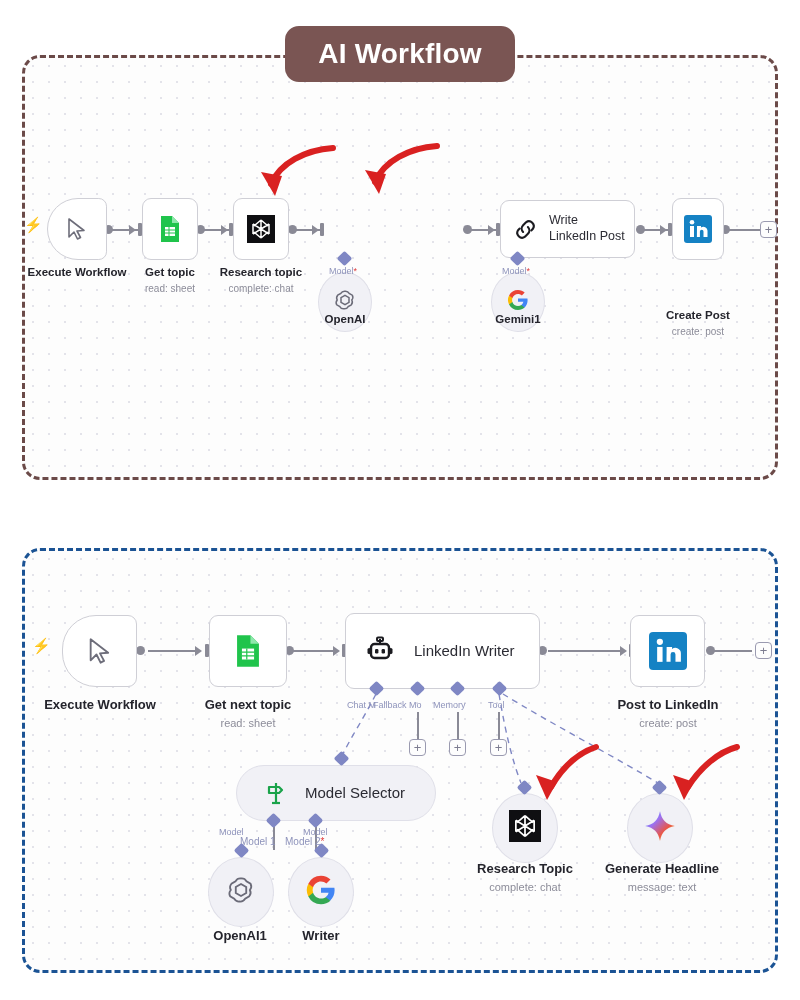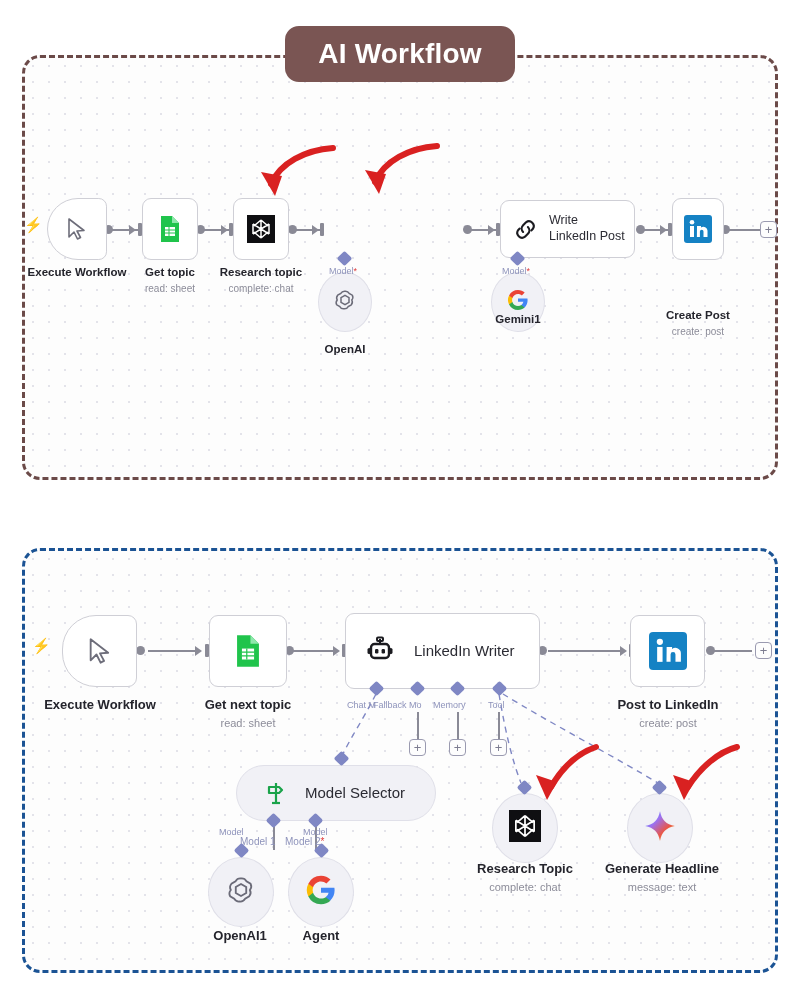--- a/index.html
+++ b/index.html
@@ -208,21 +208,21 @@
   <div class="subnode wide" style="left:318px; top:272px;">
     <span class="ico">
       <svg width="26" height="26" viewBox="0 0 26 26">
         <g fill="none" stroke="#6b6b78" stroke-width="1.5">
           <path d="M13 4.2 a4.3 4.3 0 0 1 4.2 2.2 l3.1 1.8 a4.3 4.3 0 0 1 -0.5 4.8 a4.3 4.3 0 0 1 -0.5 4.8 l-3.1 1.8 a4.3 4.3 0 0 1 -4.2 2.2 a4.3 4.3 0 0 1 -4.2 -2.2 l-3.1 -1.8 a4.3 4.3 0 0 1 0.5 -4.8 a4.3 4.3 0 0 1 0.5 -4.8 l3.1 -1.8 a4.3 4.3 0 0 1 4.2 -2.2 z"></path>
           <path d="M13 8.4 l4 2.3 v4.6 l-4 2.3 l-4 -2.3 v-4.6 z"></path>
         </g>
       </svg>
     </span>
   </div>
-  <div class="cap" style="left:295px; top:312px; width:100px;margin-top:30px;">
+  <div class="cap" style="left:295px; top:312px; width:100px;">
     <span>OpenAI</span>
   </div>
 
   <div class="node" style="left:500px; top:200px; width:135px; height:58px; padding-left:12px; gap:11px;">
     <span class="ico">
       <svg width="25" height="25" viewBox="0 0 26 26">
         <path d="M10.5 15.5 a5 5 0 0 1 0-7 l3-3 a5 5 0 0 1 7 7 l-1.5 1.5" fill="none" stroke="#1b1b20" stroke-width="2.2" stroke-linecap="round"></path>
         <path d="M15.5 10.5 a5 5 0 0 1 0 7 l-3 3 a5 5 0 0 1-7-7 l1.5-1.5" fill="none" stroke="#1b1b20" stroke-width="2.2" stroke-linecap="round"></path>
       </svg>
     </span>
@@ -425,21 +425,21 @@
     <span class="ico">
       <svg width="34" height="34" viewBox="0 0 24 24">
         <path fill="#4285F4" d="M21.6 12.22c0-.64-.06-1.25-.16-1.84H12v3.49h5.38a4.6 4.6 0 0 1-2 3.02v2.5h3.23c1.89-1.74 2.99-4.3 2.99-7.17z"></path>
         <path fill="#34A853" d="M12 22c2.7 0 4.96-.9 6.61-2.43l-3.23-2.5c-.9.6-2.04.95-3.38.95-2.6 0-4.8-1.75-5.59-4.1H3.07v2.58A10 10 0 0 0 12 22z"></path>
         <path fill="#FBBC05" d="M6.41 13.92a6 6 0 0 1 0-3.84V7.5H3.07a10 10 0 0 0 0 9z"></path>
         <path fill="#EA4335" d="M12 5.98c1.47 0 2.79.5 3.83 1.5l2.86-2.86C16.95 2.99 14.7 2 12 2A10 10 0 0 0 3.07 7.5l3.34 2.58C7.2 7.73 9.4 5.98 12 5.98z"></path>
       </svg>
     </span>
   </div>
   <div class="cap" style="left:271px; top:928px; width:100px; font-size:13px;">
-    <span>Agent</span>
+    <span>Writer</span>
   </div>
 
   <div class="diamond" style="left:519px; top:782px;"></div>
   <div class="subnode" style="left:492px; top:793px; width:66px; height:70px;">
     <span class="ico">
       <svg width="32" height="32" viewBox="0 0 28 28">
         <rect width="28" height="28" fill="#0f0f12"></rect>
         <path d="M14 5 L14 23 M14 5 L7 11 M14 5 L21 11 M14 23 L7 17 M14 23 L21 17 M6 9 L6 19 M22 9 L22 19 M6 9 L14 14 M22 9 L14 14 M6 19 L14 14 M22 19 L14 14" stroke="#ffffff" stroke-width="1.5" fill="none"></path>
       </svg>
     </span>

